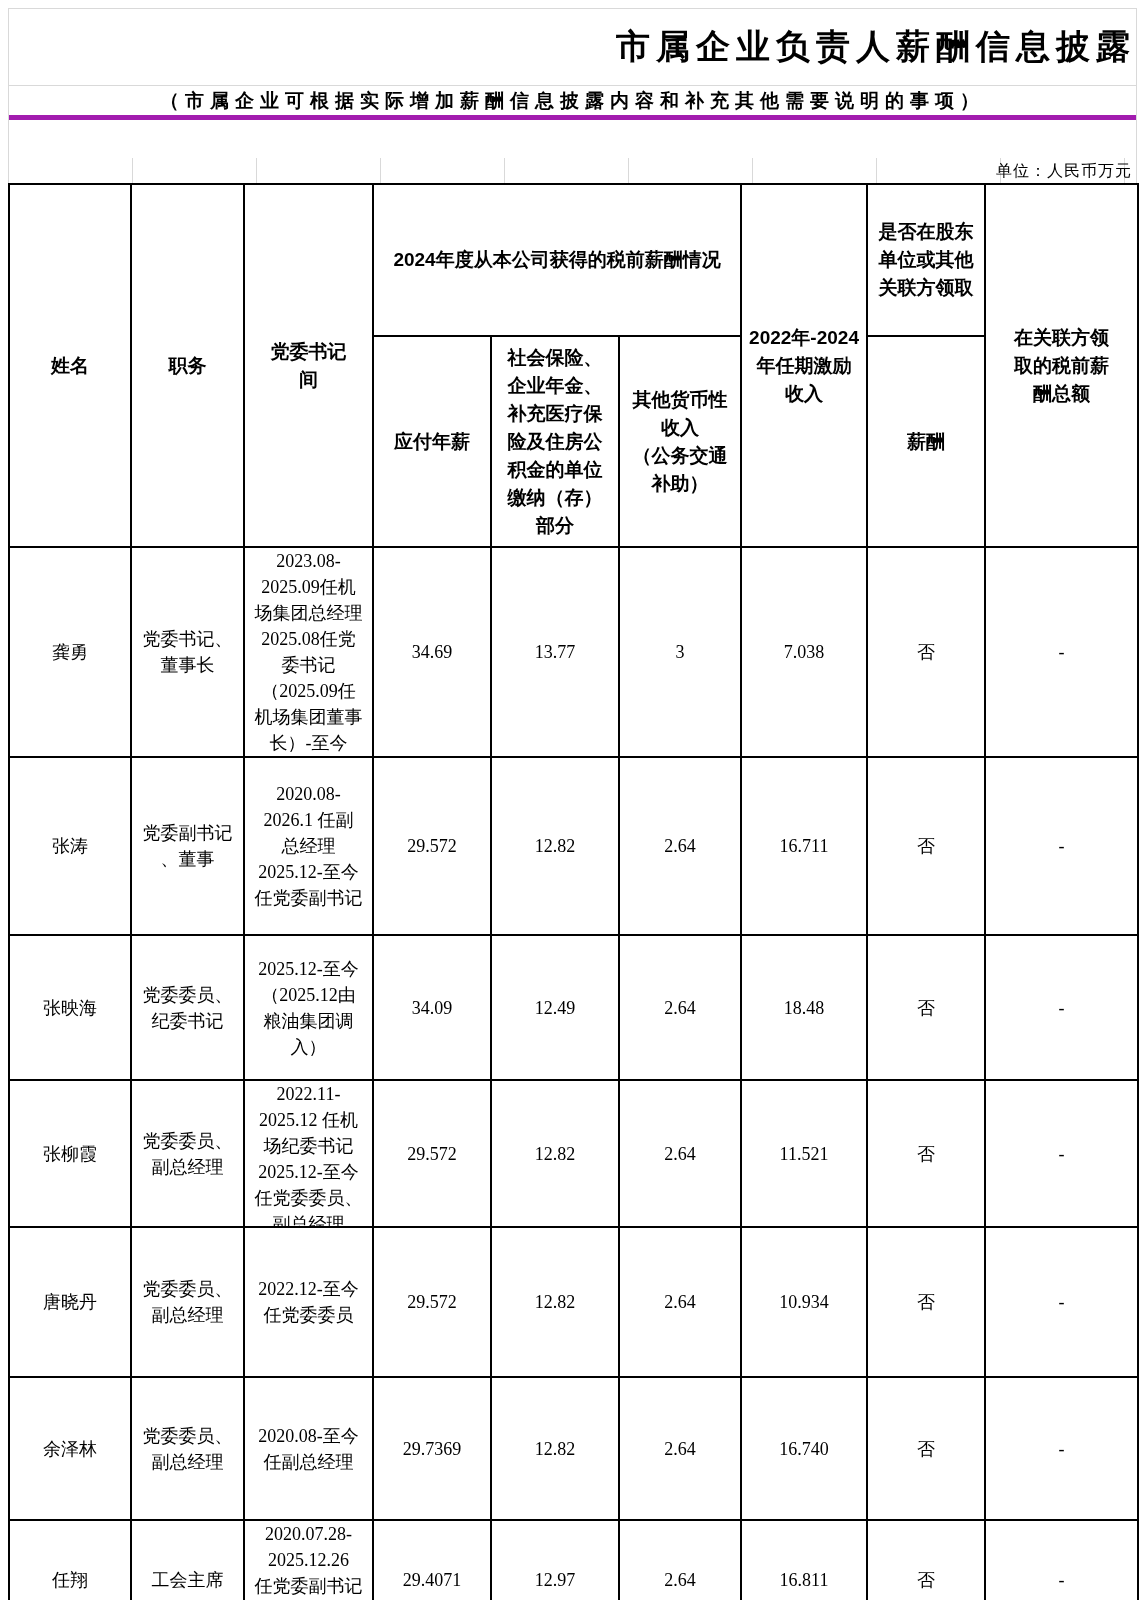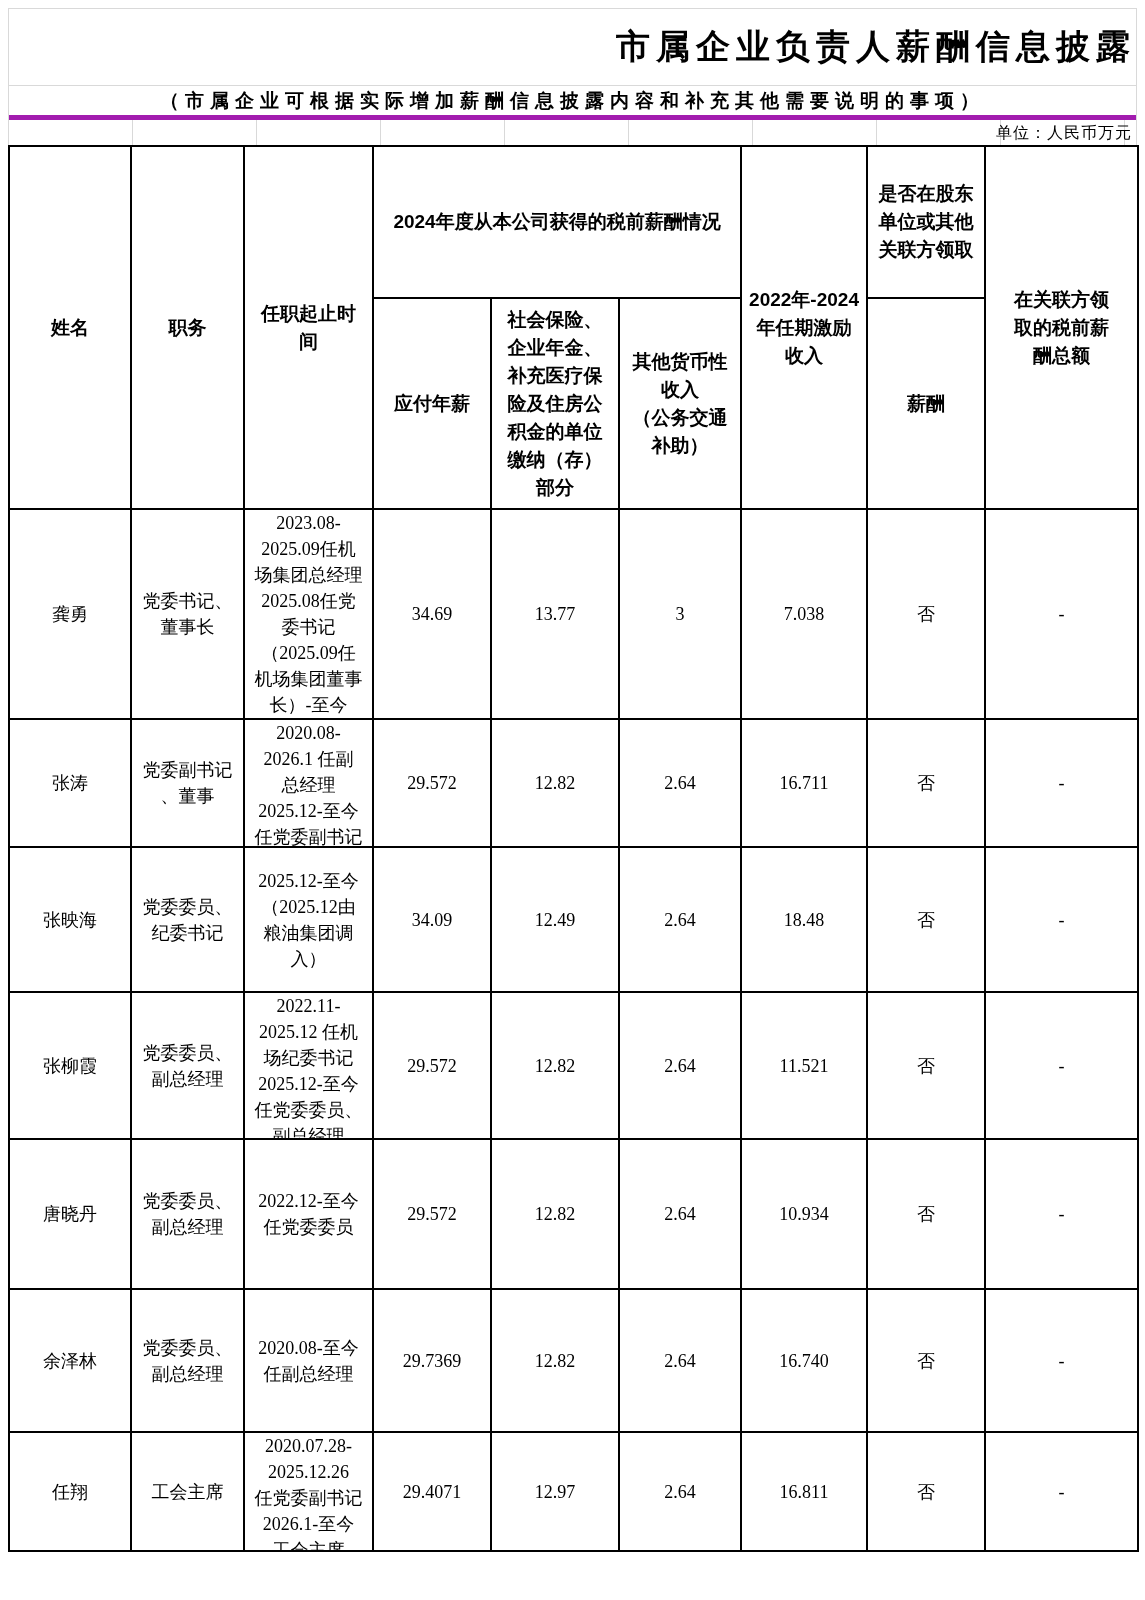--- a/index.html
+++ b/index.html
@@ -6,21 +6,21 @@
   body{width:1145px;height:1600px;position:relative;color:#000;
        font-family:"Liberation Serif","DejaVu Serif",serif;}
 
   
   .sheet{margin:8px 8px 0 8px;width:1127px;border:1px solid #d9d9d9;border-bottom:none;}
   .title{height:76px;line-height:76px;text-align:right;font-weight:700;
          font-size:34px;letter-spacing:6px;border-bottom:1px solid #d9d9d9;
          font-family:"Liberation Serif","DejaVu Serif",serif;}
   .subtitle{height:29px;line-height:29px;text-align:center;font-weight:700;
             font-size:19px;letter-spacing:6px;border-bottom:5px solid #a21caf;}
-  .unit-strip{height:25px;position:relative;}
+  .unit-strip{height:25px;position:relative;margin-top:38px;}
   .gridcells{position:absolute;inset:0;display:flex;}
   .gridcells span{display:block;height:100%;border-right:1px solid #d9d9d9;flex:0 0 123px;}
   .unit{position:absolute;right:4px;top:0;line-height:25px;font-size:16px;letter-spacing:1px;}
 
   
   table.tbl{border-collapse:collapse;table-layout:fixed;margin-left:8px;width:1129px;}
   .tbl th,.tbl td{border:2px solid #000;padding:0;vertical-align:middle;}
   .tbl th{font-family:"Liberation Sans","DejaVu Sans",sans-serif;font-weight:700;
           font-size:19px;line-height:28px;margin-left:47px;}
   .tbl td{font-size:18px;line-height:26px;font-family:"Liberation Serif","DejaVu Serif",serif;}
@@ -28,21 +28,21 @@
   .wrap{display:flex;flex-direction:column;align-items:center;
         justify-content:center;justify-content:safe center;
         overflow:hidden;text-align:center;white-space:pre-line;word-break:break-all;}
 
   
   .hA{height:150px;}      
   .hB{height:209px;}      
   .hS{height:361px;}      
 
   
-  .r1{height:208px;} .r2{height:126px;} .r3{height:143px;}
+  .r1{height:208px;} .r2{height:176px;} .r3{height:143px;}
   .r4{height:145px;} .r5{height:148px;} .r6{height:141px;} .r7{height:117px;}
 </style>
 </head>
 <body>
 
 <div class="sheet">
   <div class="title">市属企业负责人薪酬信息披露</div>
   <div class="subtitle">（市属企业可根据实际增加薪酬信息披露内容和补充其他需要说明的事项）</div>
   <div class="unit-strip">
     <div class="gridcells">
@@ -74,21 +74,21 @@
   </colgroup>
   <thead>
     <tr class="hA">
       <th rowspan="2">
           <div class="wrap hS">姓名</div>
         </th>
       <th rowspan="2">
           <div class="wrap hS">职务</div>
         </th>
       <th rowspan="2">
-          <div class="wrap hS">任职起止时
+          <div class="wrap hS">党委书记
 间</div>
         </th>
       <th colspan="3">
           <div class="wrap hA">2024年度从本公司获得的税前薪酬情况</div>
         </th>
       <th rowspan="2">
           <div class="wrap hS">2022年-2024
 年任期激励
 收入</div>
         </th>

